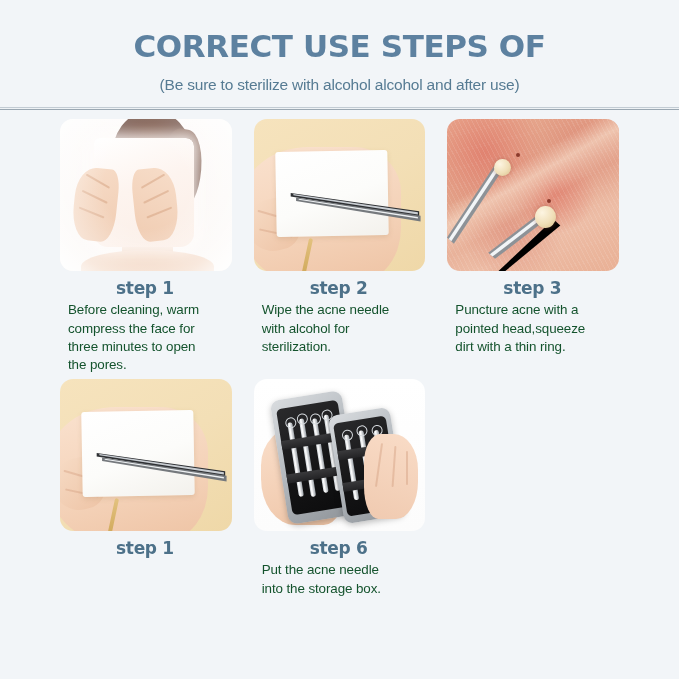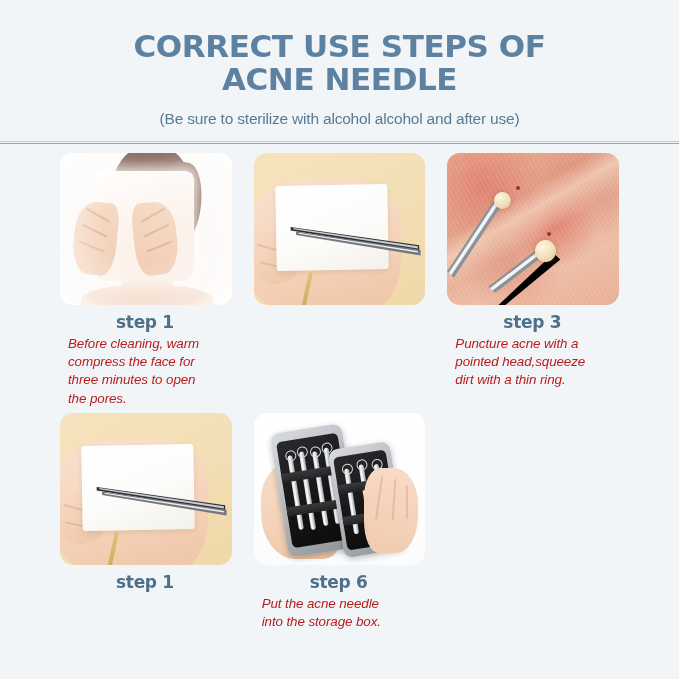--- a/index.html
+++ b/index.html
@@ -64,24 +64,23 @@
     font-weight:bold;
     font-size:17px;
     color:#4d7189;
     letter-spacing:-0.3px;
     margin-bottom:3px;
     margin-left:48px;
   }
   .step-text {
     font-size:13.4px;
     line-height:1.36;
-    color:#b91c1c;
+    color:#14532d;
     letter-spacing:-0.1px;
     white-space:pre-line;
-    font-style:italic;
   }
 
   
 
   
   .p1 { background:linear-gradient(180deg,#fdfbfa 0%,#fbf7f4 100%); }
   .p1 .hair {
     position:absolute; left:30%; top:-6%; width:48%; height:52%;
     background:radial-gradient(ellipse at 50% 70%, #7b4a33 0%, #5e3323 55%, #45241a 100%);
     border-radius:50% 50% 42% 42%/ 62% 62% 38% 38%;
@@ -248,21 +247,20 @@
     background:linear-gradient(180deg,#3a3a3c,#232325);
     border-radius:1px;
   }
 </style>
 </head>
 <body>
 
 <div class="header">
   <div class="title">
     <span>CORRECT USE STEPS OF</span>
-    <span class="line2">ACNE NEEDLE</span>
   </div>
   <div class="subtitle">(Be sure to sterilize with alcohol alcohol and after use)</div>
 </div>
 <div class="divider"></div>
 
 <div class="grid">
 
   <div class="cell">
     <div class="photo p1">
       <div class="hair"></div>
@@ -298,20 +296,26 @@
       <i class="crease c1"></i>
         <i class="crease c2"></i>
       <div class="pad"></div>
       <div class="stick"></div>
       <svg class="needle" viewBox="0 0 100 40" preserveAspectRatio="none">
         <polygon points="2,14 98,30 98,35 2,17" fill="#2f3134"></polygon>
         <polygon points="4,15 97,31 97,33 4,16" fill="#c9ced3"></polygon>
         <polygon points="6,18 99,34 99,39 6,21" fill="#75797d"></polygon>
         <polygon points="8,19 97,35 97,36.5 8,20" fill="#eef1f3"></polygon>
       </svg>
+    </div>
+    <div class="caption">
+      <div class="step-label">step 2</div>
+      <div class="step-text">Wipe the acne needle
+with alcohol for
+sterilization.</div>
     </div>
   </div>
 
   <div class="cell">
     <div class="photo pskin">
       <div class="band"></div>
       <div class="tex"></div>
       <i class="pore a"></i>
         <i class="pore b"></i>
       <svg class="tool" viewBox="0 0 100 100" preserveAspectRatio="none">

